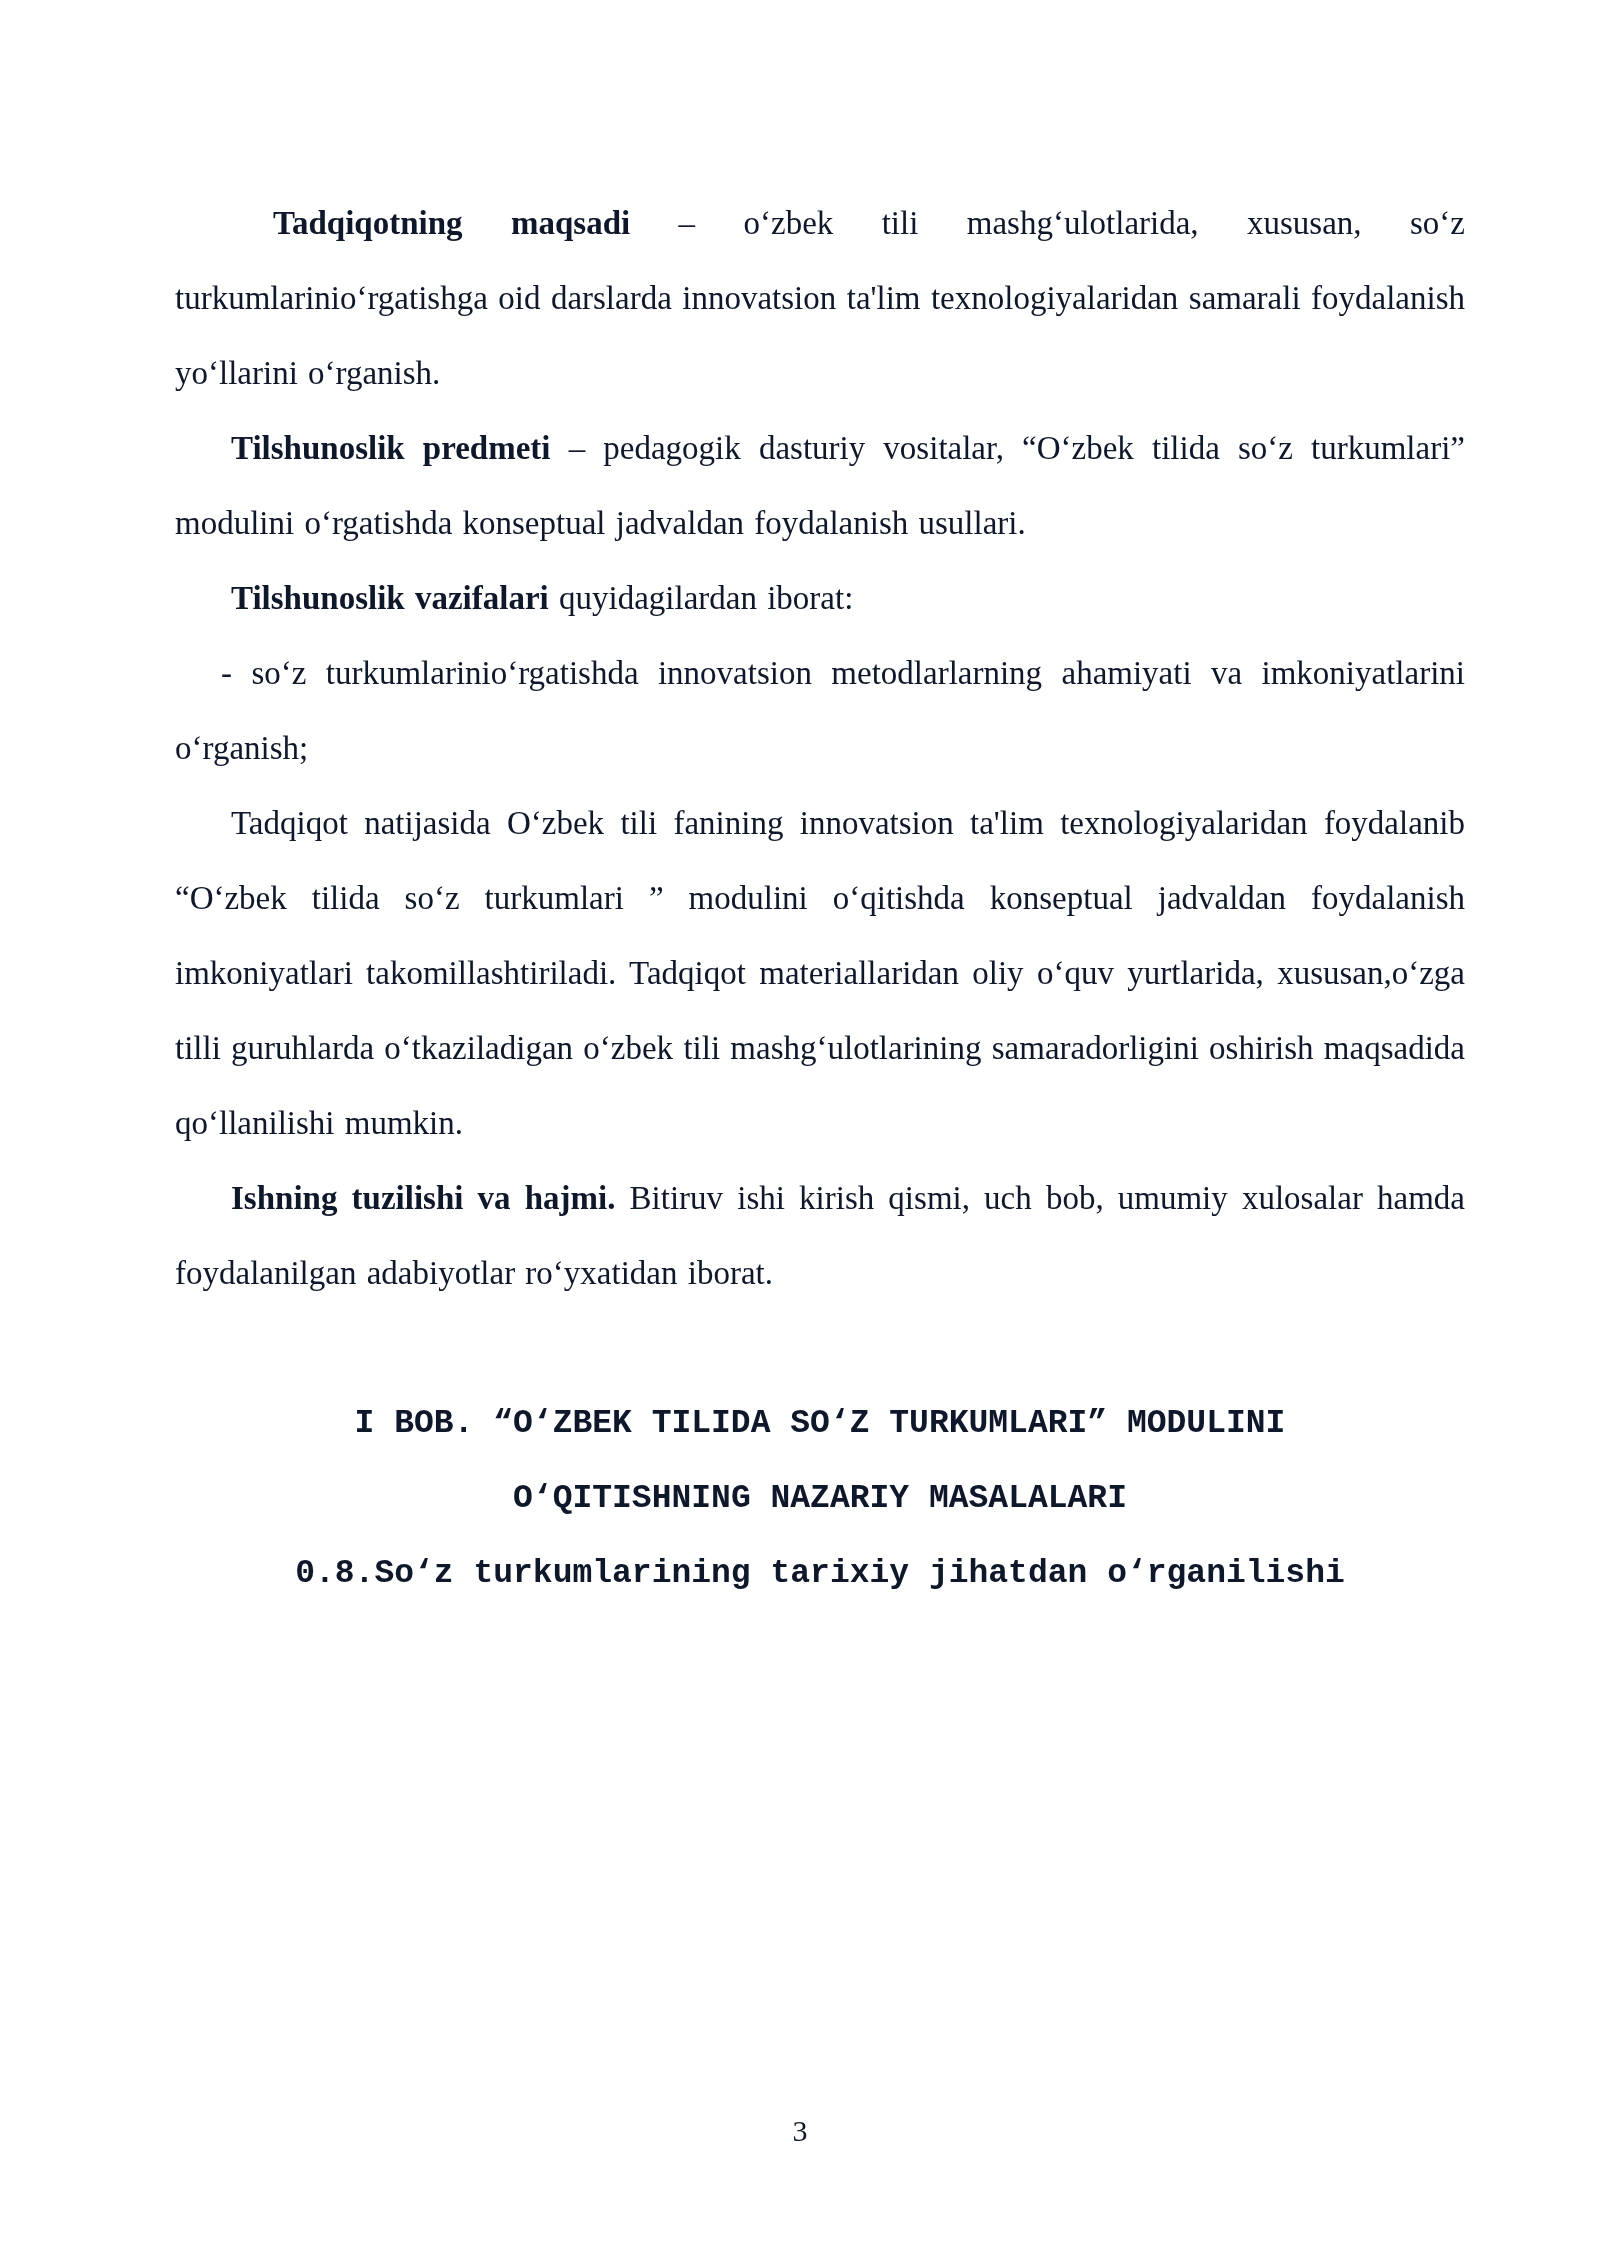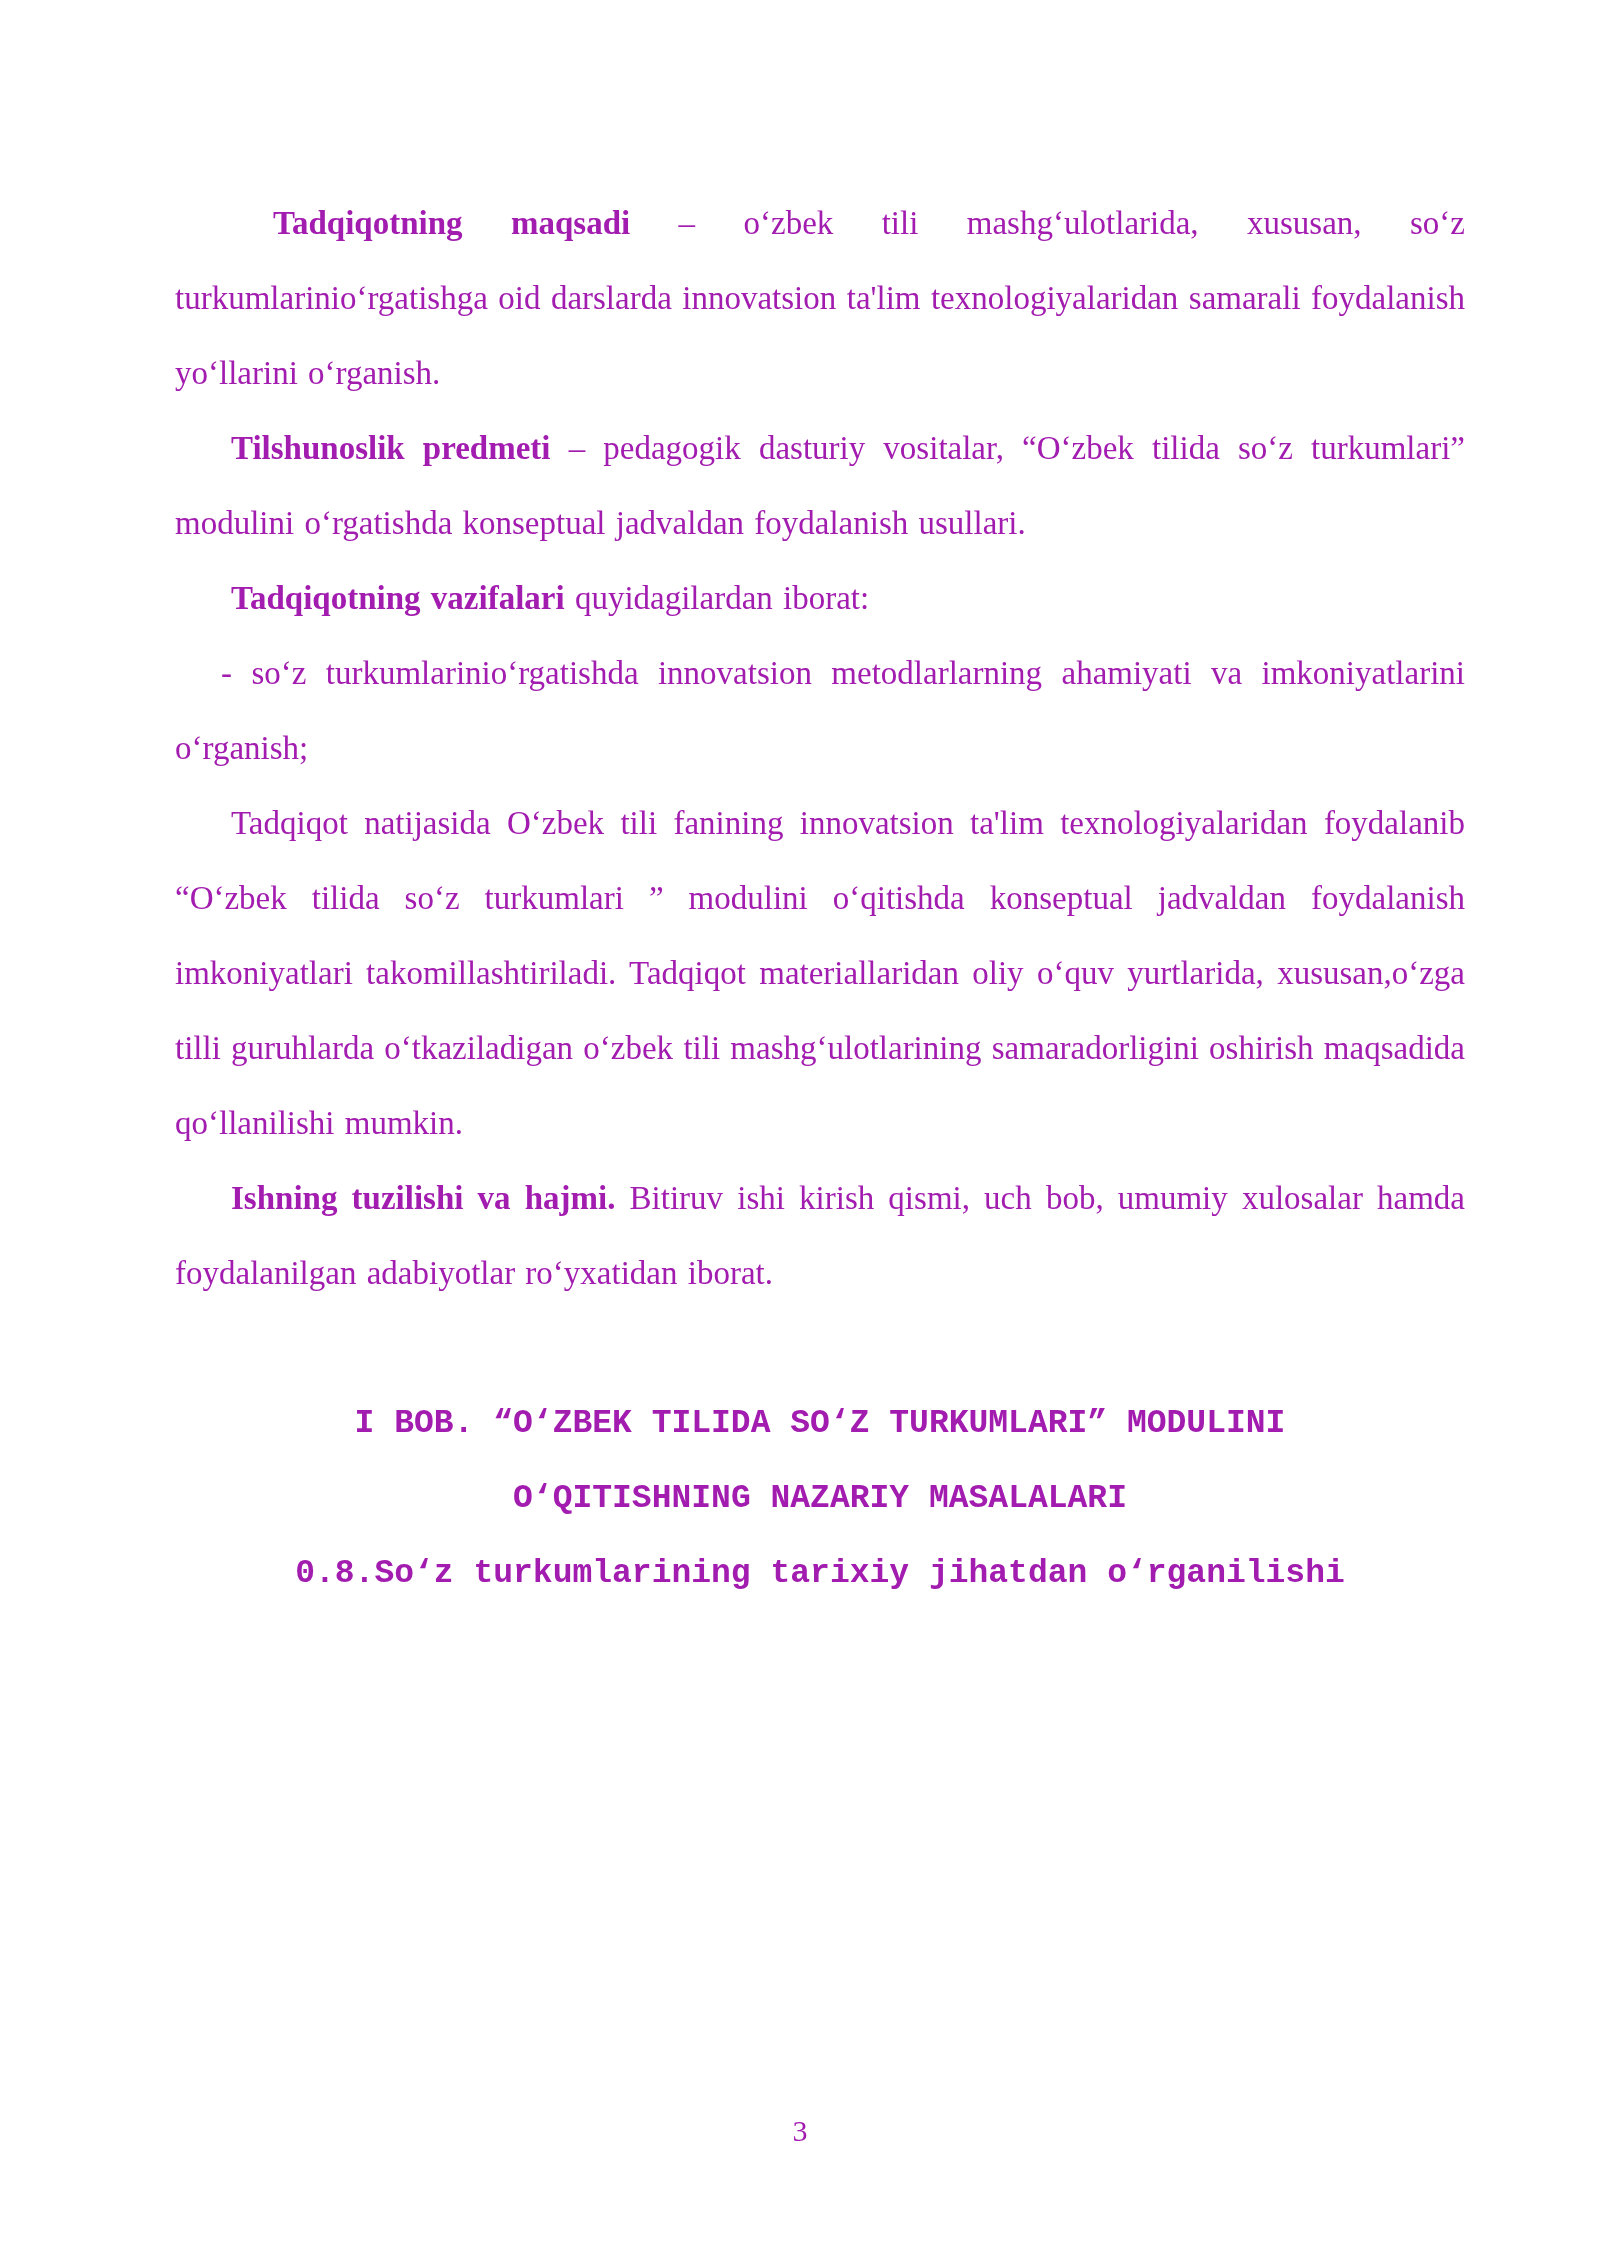--- a/index.html
+++ b/index.html
@@ -2,21 +2,21 @@
 <html><head>
 <meta charset="utf-8">
 <style>
   html, body { margin: 0; padding: 0; background: #ffffff; }
   .page {
     position: relative;
     width: 1600px;
     height: 2262px;
     background: #ffffff;
     font-family: "Liberation Serif", "DejaVu Serif", serif;
-    color: #a21caf;
+    color: #0f172a;
     overflow: hidden;
   }
   .content {
     position: absolute;
     left: 175px;
     top: 186px;
     width: 1290px;
   }
   p.body-par {
     margin: 0;
@@ -52,21 +52,21 @@
 </head>
 <body>
 
 <div class="page">
   <div class="content">
 
     <p class="body-par indent-lg"><span class="lead">Tadqiqotning maqsadi</span><span> – o‘zbek tili  mashg‘ulotlarida, xususan, so‘z turkumlarinio‘rgatishga oid darslarda innovatsion ta'lim texnologiyalaridan samarali foydalanish yo‘llarini o‘rganish.</span></p>
 
     <p class="body-par indent-md"><span class="lead">Tilshunoslik  predmeti</span><span> – pedagogik dasturiy vositalar, “O‘zbek tilida so‘z turkumlari” modulini o‘rgatishda konseptual jadvaldan  foydalanish usullari.</span></p>
 
-    <p class="body-par indent-md"><span class="lead">Tadqiqotning  vazifalari</span><span> quyidagilardan iborat:</span></p>
+    <p class="body-par indent-md"><span class="lead">Tilshunoslik  vazifalari</span><span> quyidagilardan iborat:</span></p>
 
 
     <p class="body-par indent-sm"><span class="lead"></span><span>- so‘z  turkumlarinio‘rgatishda  innovatsion  metodlarlarning  ahamiyati  va imkoniyatlarini o‘rganish;</span></p>
 
 
 
     <p class="body-par indent-md"><span class="lead"></span><span>Tadqiqot natijasida O‘zbek tili fanining innovatsion ta'lim texnologiyalaridan foydalanib   “O‘zbek tilida so‘z turkumlari ” modulini o‘qitishda konseptual jadvaldan foydalanish imkoniyatlari takomillashtiriladi. Tadqiqot materiallaridan oliy o‘quv yurtlarida, xususan,o‘zga tilli guruhlarda o‘tkaziladigan o‘zbek tili mashg‘ulotlarining samaradorligini oshirish maqsadida qo‘llanilishi mumkin.</span></p>
 
     <p class="body-par indent-md"><span class="lead">Ishning tuzilishi va hajmi.</span><span> Bitiruv ishi  kirish qismi,  uch bob, umumiy xulosalar hamda foydalanilgan adabiyotlar ro‘yxatidan iborat.</span></p>
 

